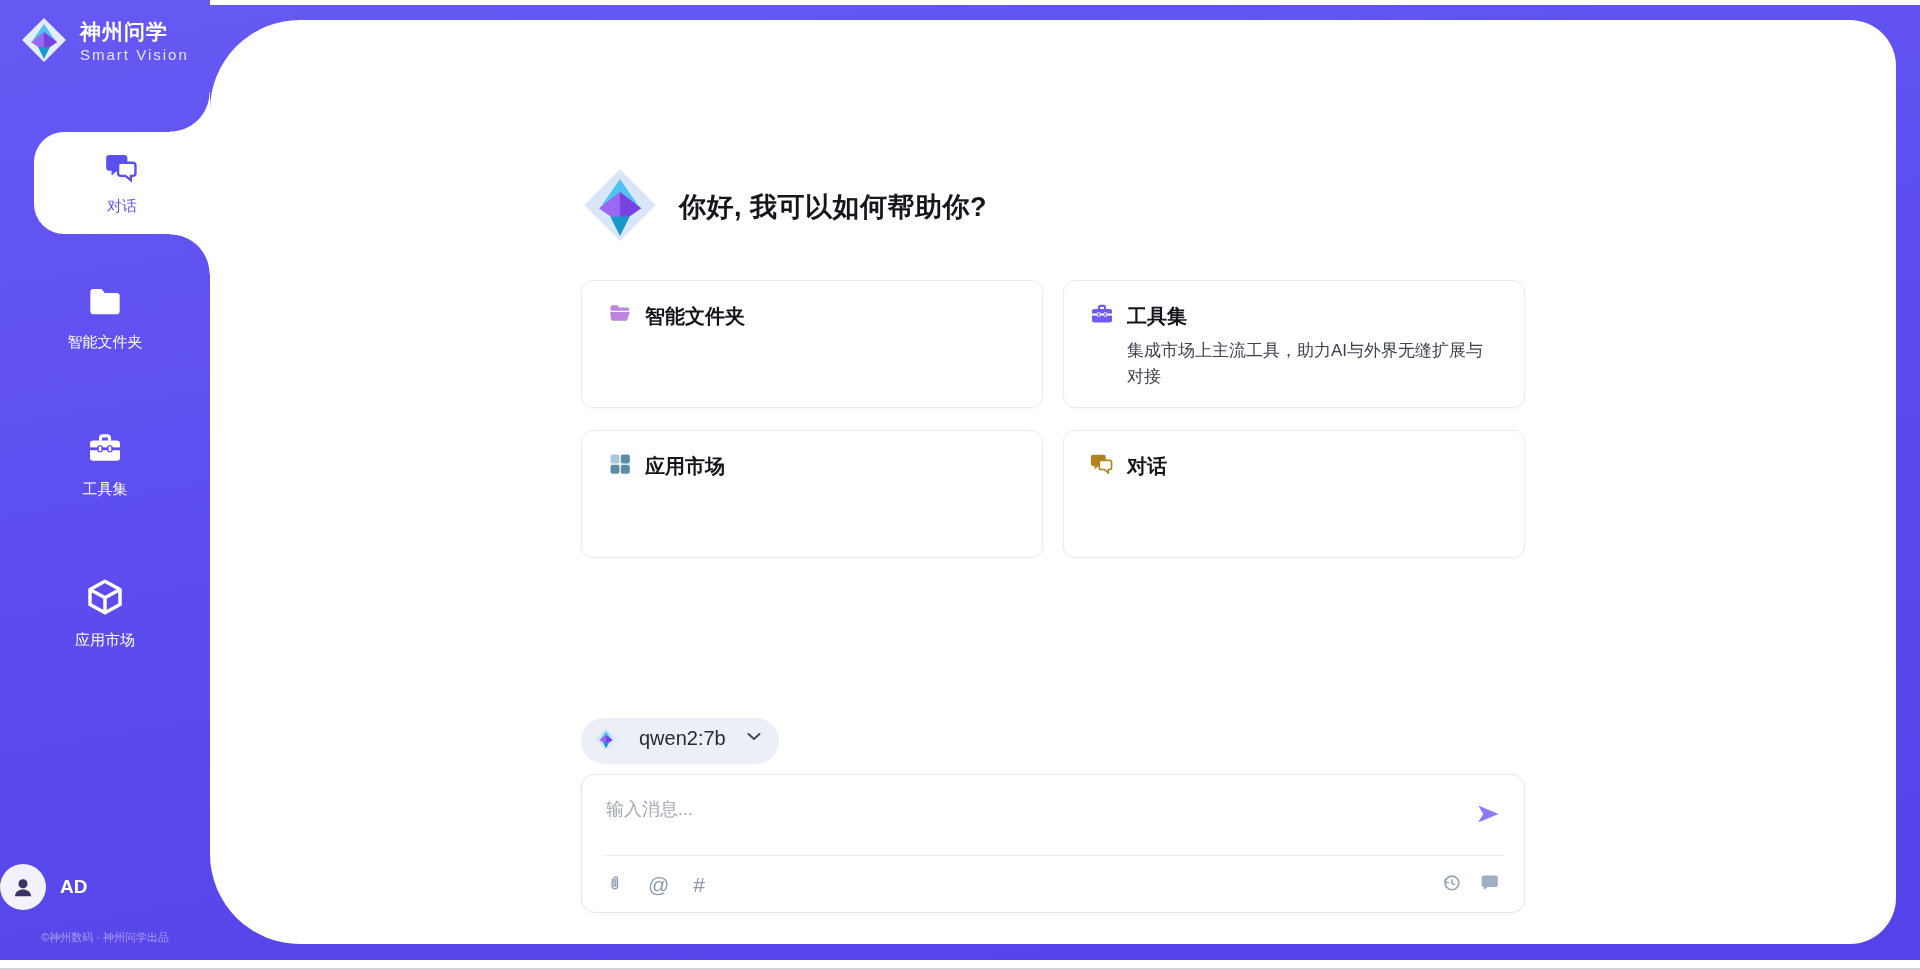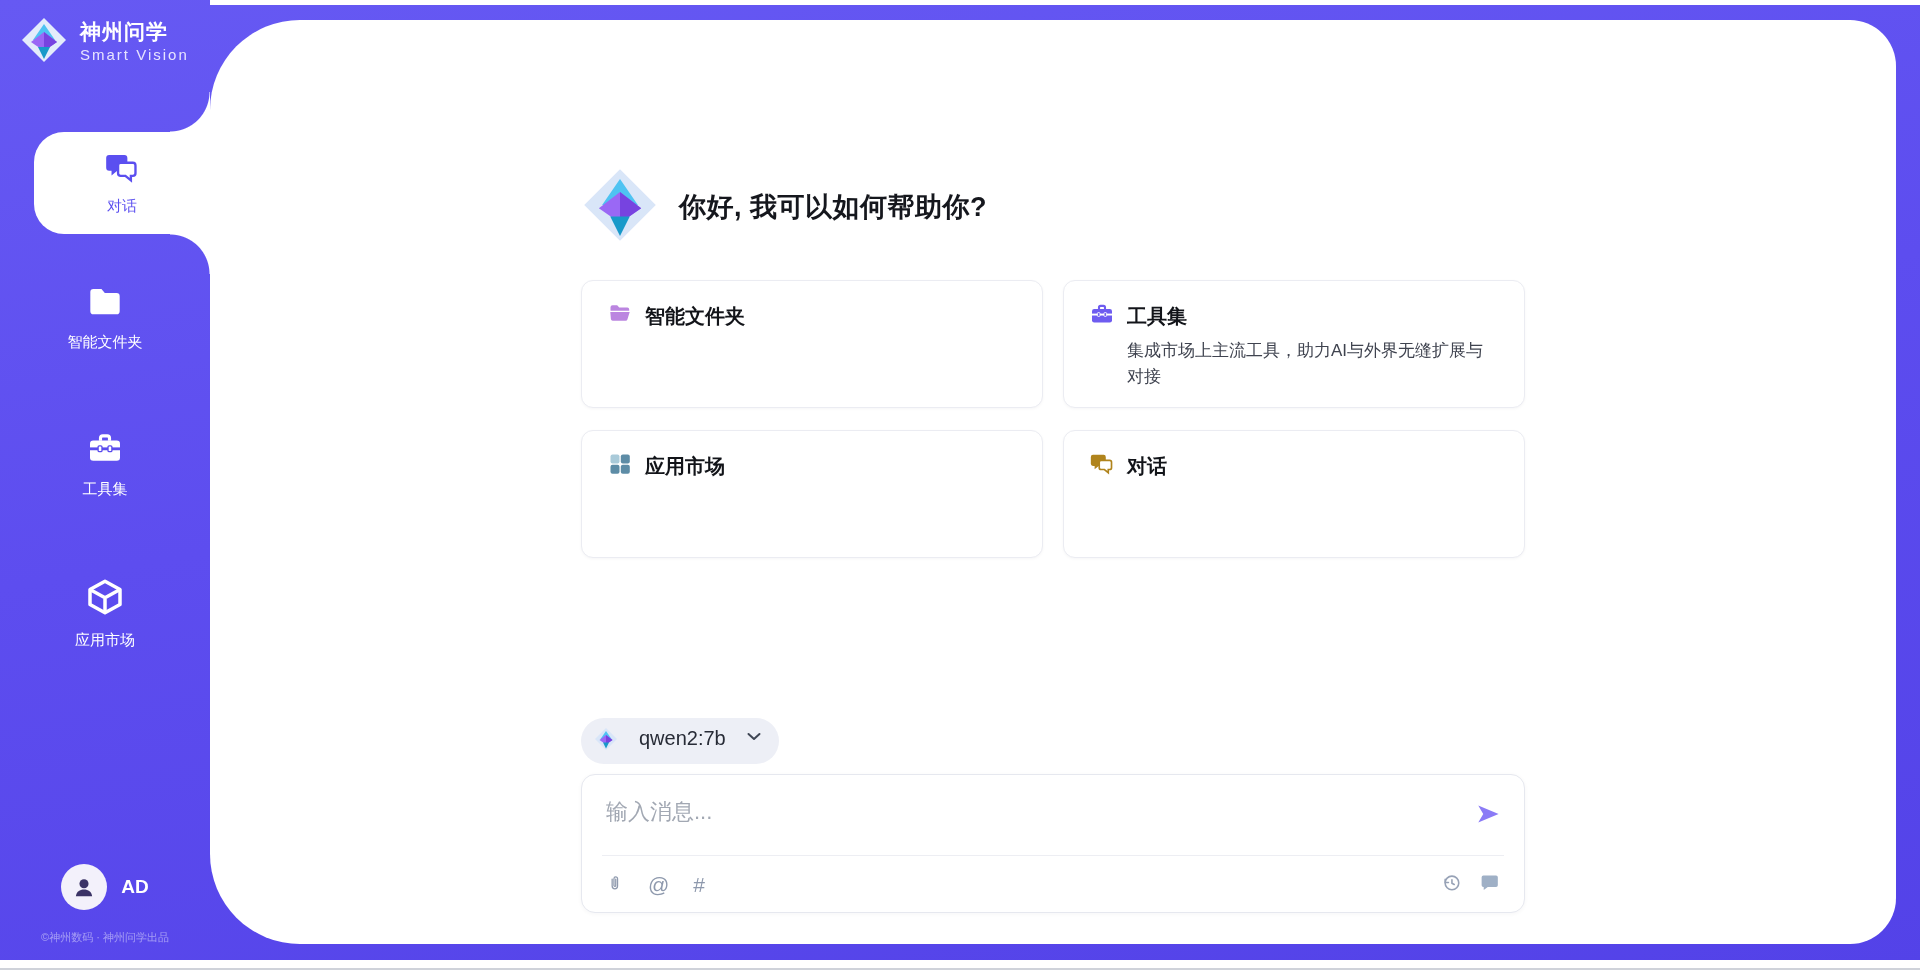--- a/index.html
+++ b/index.html
@@ -29,21 +29,21 @@
   .nav-item.active::before{content:"";position:absolute;right:0;top:-40px;width:40px;height:40px;
     background:radial-gradient(circle at 0% 0%,rgba(0,0,0,0) 39px,#fff 40px);}
   .nav-item.active::after{content:"";position:absolute;right:0;bottom:-40px;width:40px;height:40px;
     background:radial-gradient(circle at 0% 100%,rgba(0,0,0,0) 39px,#fff 40px);}
   .nav-folder{top:285px;}
   .nav-toolbox{top:430px;}
   .nav-market{top:577px;}
   .nav-settings{top:722px;}
 
   .user-row{position:absolute;top:864px;left:0;width:210px;display:flex;align-items:center;
-    justify-content:center;gap:14px;cursor:pointer;}
+    justify-content:flex-start;gap:14px;cursor:pointer;}
   .avatar{width:46px;height:46px;border-radius:50%;background:#f3f1fb;display:flex;
     align-items:center;justify-content:center;}
   .user-name{color:#fff;font-size:19px;font-weight:600;}
   .copyright{position:absolute;top:930px;left:0;width:210px;text-align:center;
     color:rgba(255,255,255,0.45);font-size:11px;}
 
   
   .main-panel{position:absolute;left:210px;top:20px;width:1686px;height:924px;background:#fff;
     border-radius:90px 46px 46px 90px;}
   .content{position:absolute;left:50%;transform:translateX(-50%);width:944px;top:0;height:100%;}
@@ -59,21 +59,21 @@
   .card-desc{margin-top:8px;margin-left:37px;font-size:17px;line-height:1.5;color:#3f434f;}
 
   .model-pill{margin-top:160px;display:inline-flex;align-items:flex-start;gap:21px;
     padding:9px 18px 9px 13px;background:#edeff6;border-radius:24px;cursor:pointer;width:fit-content;}
   .model-name{font-size:20px;color:#272b36;}
 
   .composer{position:relative;margin-top:10px;box-sizing:border-box;width:944px;height:139px;
     background:#fff;border:1px solid #e6e8ef;border-radius:14px;box-shadow:0 1px 4px rgba(25,28,55,0.04);}
   .composer textarea{position:absolute;top:0;left:0;box-sizing:border-box;width:860px;height:76px;
     border:none;outline:none;resize:none;background:transparent;padding:22px 0 0 24px;
-    font-size:22px;color:#333;font-family:inherit;}
+    font-size:18px;color:#333;font-family:inherit;}
   .composer textarea::placeholder{color:#a2a8b3;}
   .send-btn{position:absolute;right:22px;top:26px;background:none;border:none;padding:0;cursor:pointer;}
   .composer-divider{position:absolute;left:20px;right:20px;top:80px;height:1px;background:#edeef3;}
   .composer-bar{position:absolute;left:0;right:0;bottom:0;height:56px;display:flex;align-items:center;
     padding:0 24px;color:#8e99ad;}
   .bar-left{display:flex;align-items:center;gap:24px;}
   .bar-right{margin-left:auto;display:flex;align-items:center;gap:17px;}
   .glyph-btn{background:none;border:none;padding:0;cursor:pointer;color:#8e99ad;
     font-size:21px;line-height:1;font-family:inherit;display:flex;align-items:center;}
 </style>

